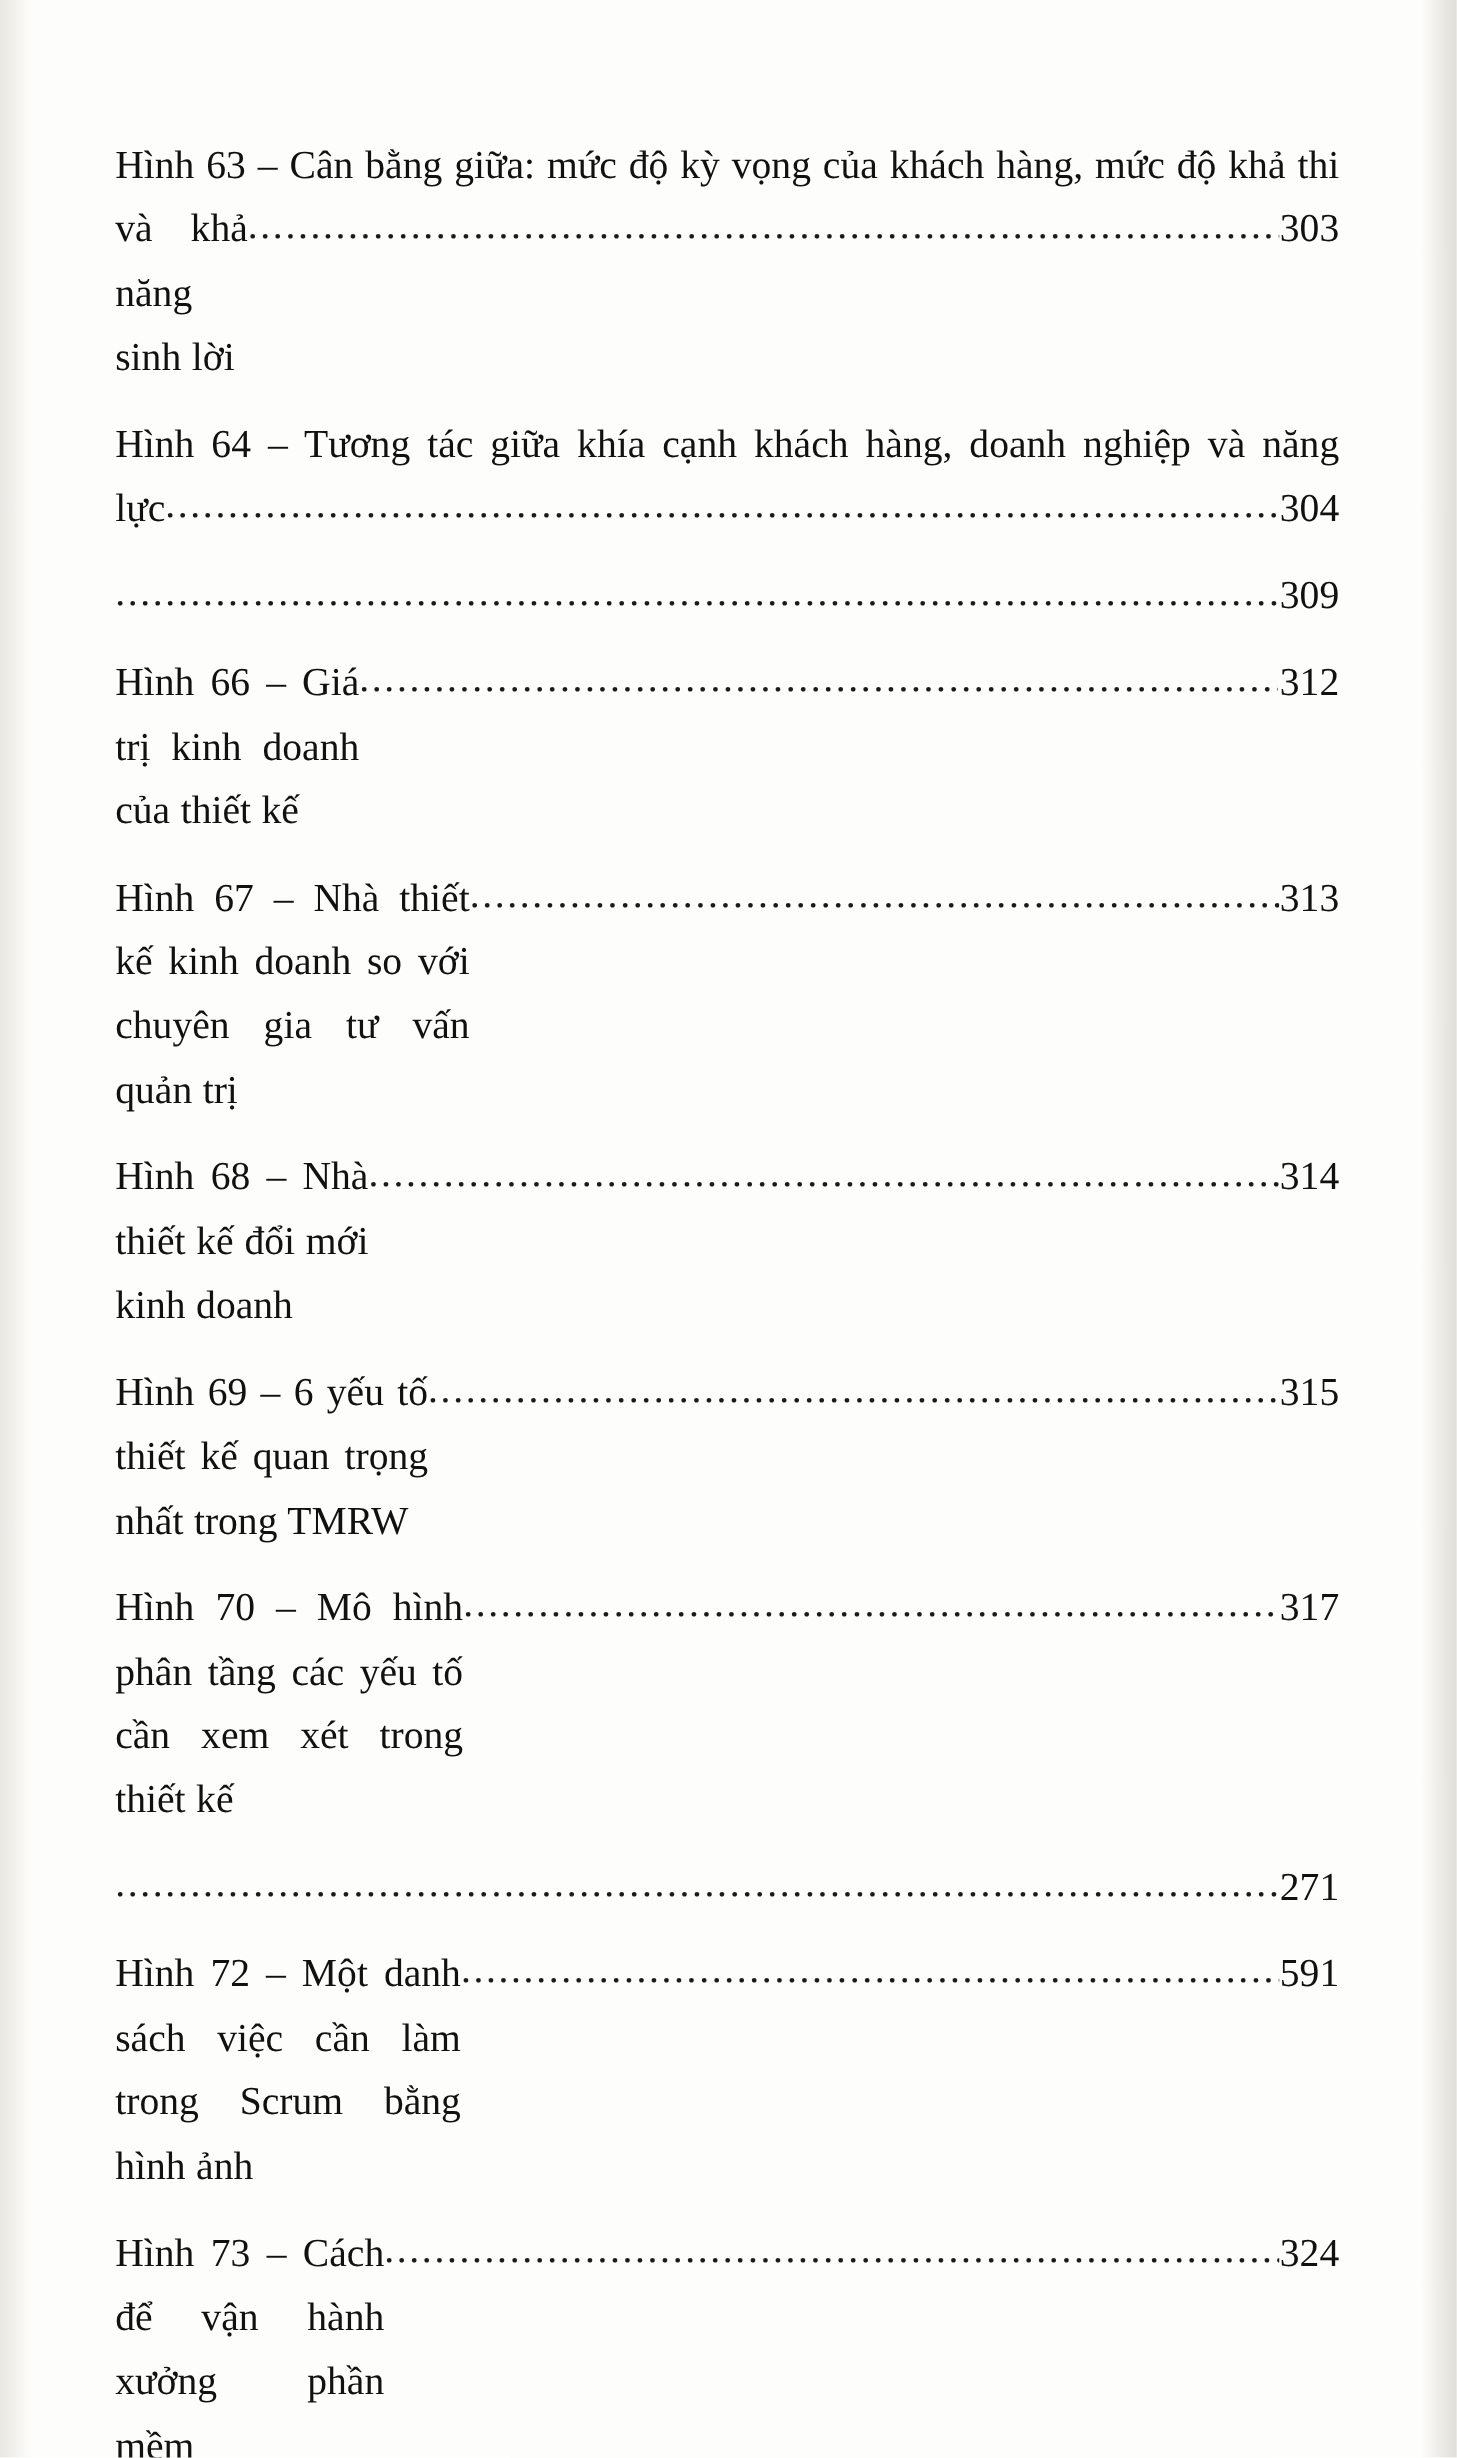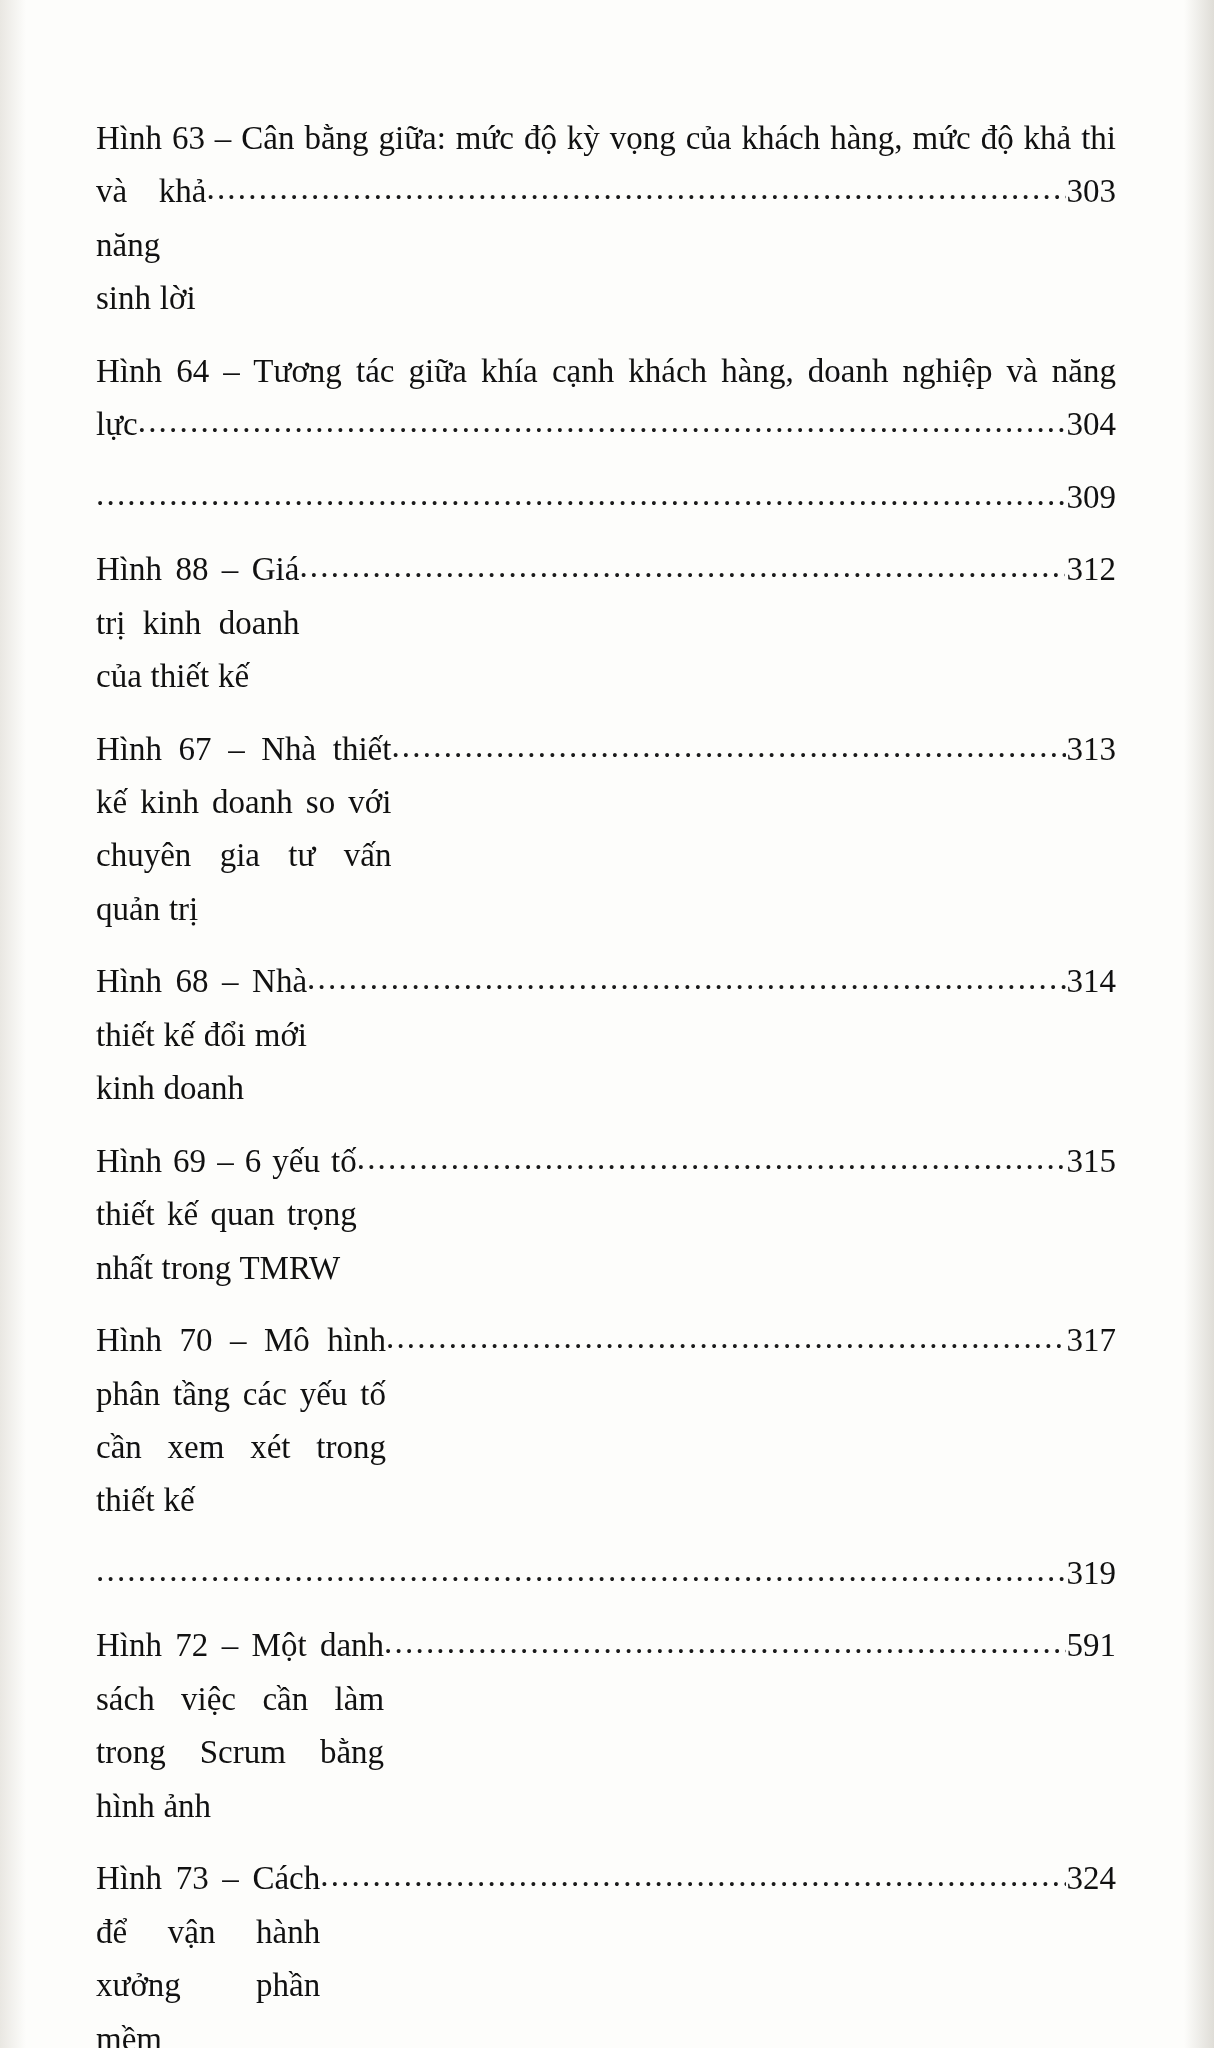--- a/index.html
+++ b/index.html
@@ -105,21 +105,21 @@
         </div>
       </div>
       <div class="entry">
         <div class="row">
           <span class="dots">........................................................................................................................................................................................................</span>
           <span class="page-no">309</span>
         </div>
       </div>
       <div class="entry">
         <div class="row">
-          <span class="label">Hình 88 – Giá trị kinh doanh của thiết kế </span>
+          <span class="label">Hình 66 – Giá trị kinh doanh của thiết kế </span>
           <span class="dots">........................................................................................................................................................................................................</span>
           <span class="page-no">312</span>
         </div>
       </div>
       <div class="entry">
         <div class="row">
           <span class="label">Hình 67 – Nhà thiết kế kinh doanh so với chuyên gia tư vấn quản trị </span>
           <span class="dots">........................................................................................................................................................................................................</span>
           <span class="page-no">313</span>
         </div>
@@ -141,21 +141,21 @@
       <div class="entry">
         <div class="row">
           <span class="label">Hình 70 – Mô hình phân tầng các yếu tố cần xem xét trong thiết kế</span>
           <span class="dots">........................................................................................................................................................................................................</span>
           <span class="page-no">317</span>
         </div>
       </div>
       <div class="entry">
         <div class="row">
           <span class="dots">........................................................................................................................................................................................................</span>
-          <span class="page-no">319</span>
+          <span class="page-no">271</span>
         </div>
       </div>
       <div class="entry">
         <div class="row">
           <span class="label">Hình 72 – Một danh sách việc cần làm trong Scrum bằng hình ảnh</span>
           <span class="dots">........................................................................................................................................................................................................</span>
           <span class="page-no">591</span>
         </div>
       </div>
       <div class="entry">

